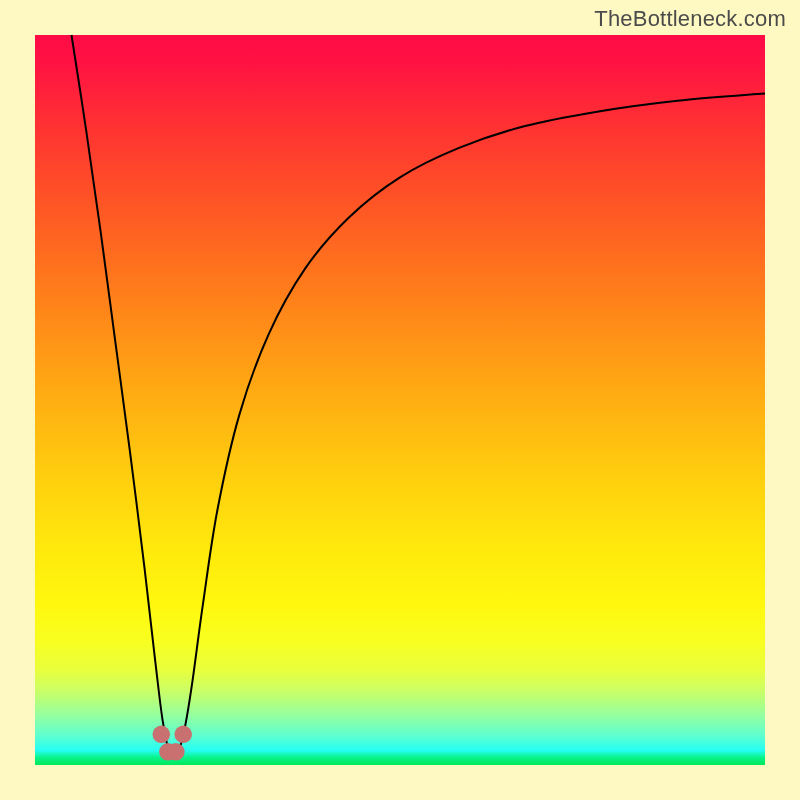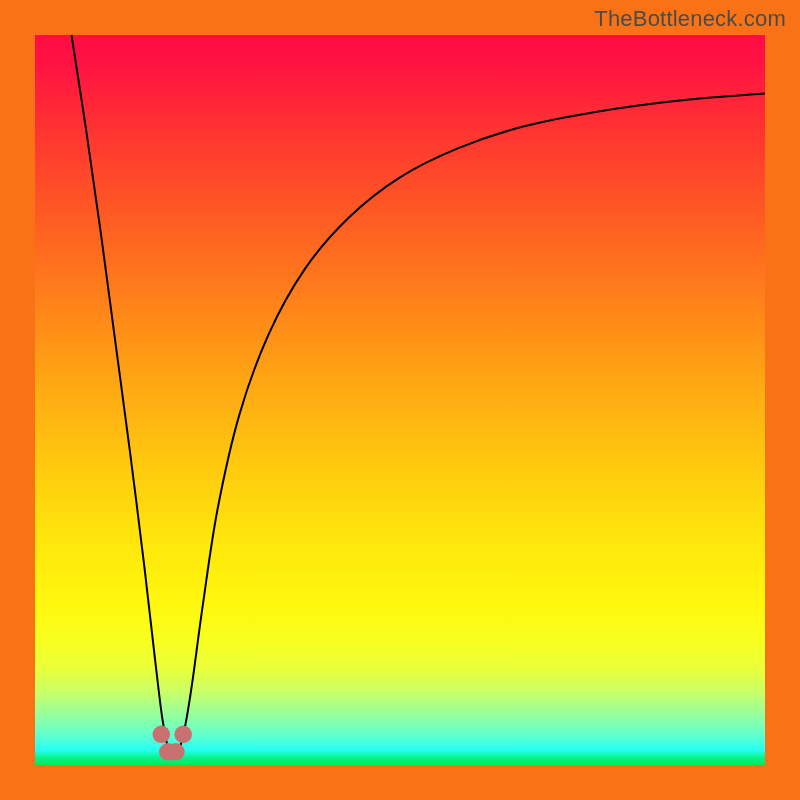--- a/index.html
+++ b/index.html
@@ -10,21 +10,21 @@
     overflow: hidden;
     background: #000;
     font-family: Arial, Helvetica, sans-serif;
   }
   .frame {
     position: absolute;
     top: 0;
     left: 0;
     width: 800px;
     height: 800px;
-    background: #f97316;
+    background: #fef9c3;
   }
   .plot-area {
     position: absolute;
     top: 35px;
     left: 35px;
     width: 730px;
     height: 730px;
   }
   .gradient-bg {
     position: absolute;

